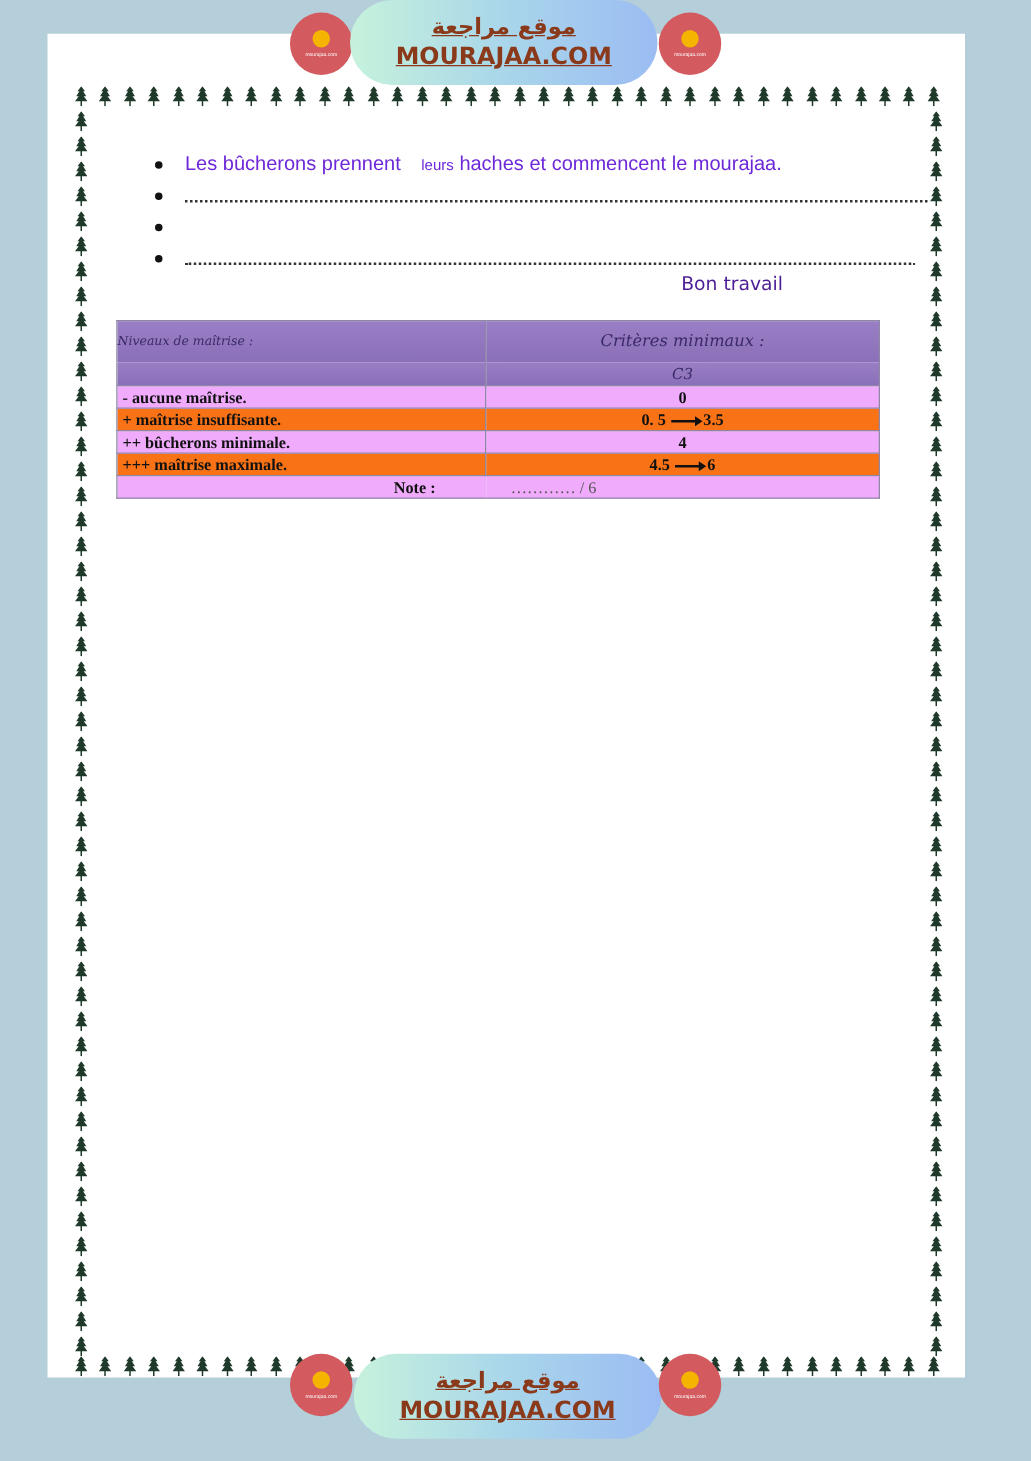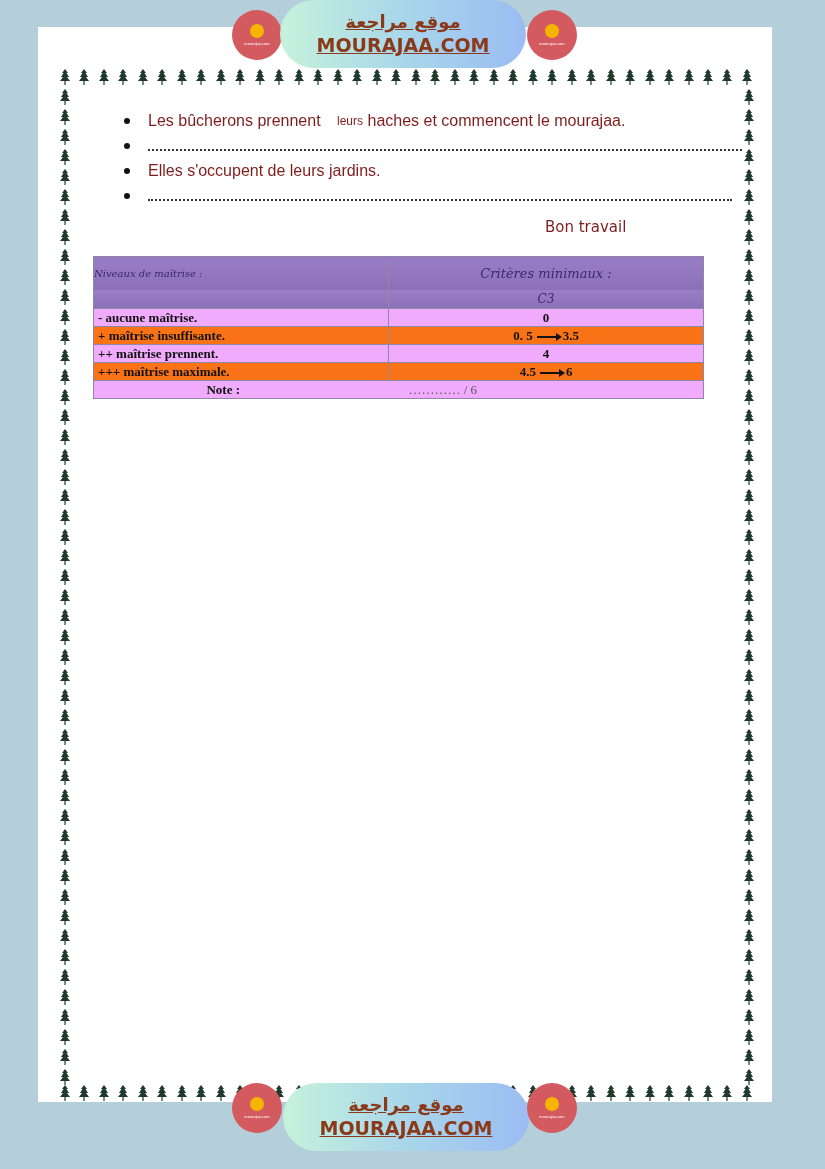--- a/index.html
+++ b/index.html
@@ -16,35 +16,35 @@
     position:absolute; height:20px; display:flex; justify-content:space-between;
   }
   .border-col {
     position:absolute; width:14px; display:flex; flex-direction:column; justify-content:space-between;
   }
   .tree {
     width:10px; height:16px; position:relative;
   }
   .tree svg { display:block; }
   .bullets {
-    position:absolute; left:122px; top:108px; width:620px;
-    font-size:16px; color:#7f1d1d;text-align:right;
+    position:absolute; left:122px; top:119px; width:620px;
+    font-size:16px; color:#6d28d9;text-align:right;
   }
   .bullet-line {
     position:relative; height:25px; display:flex; align-items:center;
   }
   .bullet-dot {
     width:6px; height:6px; border-radius:50%; background:#111; margin-right:18px; margin-left:2px; flex:none;
   }
   .small-word { font-size:12px;padding-left:12px; }
   .dots {
     flex:1; border-bottom:2px dotted #333; height:8px; margin-right:0;
   }
   .bon {
-    position:absolute; left:545px; top:218px; font-family:"DejaVu Sans", sans-serif; font-size:15px; color:#7f1d1d;
+    position:absolute; left:545px; top:218px; font-family:"DejaVu Sans", sans-serif; font-size:15px; color:#4c1d95;
   }
   table.crit {
     position:absolute; left:93px; top:256px; width:611px; border-collapse:collapse;
     font-family:"Liberation Serif", serif; font-size:13px; font-weight:bold; color:#111;
   }
   table.crit td { border:1px solid #8f86a8; padding:0 4px; height:17px; }
   .hdr td {
     background:linear-gradient(#9a7ec5,#8a70b8);
     color:#3a2a6a; font-family:"DejaVu Serif", serif; font-style:italic; font-weight:normal; font-size:12px;
   }
@@ -947,21 +947,20 @@
   <div class="bullet-line">
     <span class="bullet-dot"></span>
     <span>Les bûcherons prennent </span>&nbsp;<span class="small-word">leurs</span>&nbsp;<span> haches et commencent le mourajaa.</span>
   </div>
   <div class="bullet-line">
     <span class="bullet-dot"></span>
     <span class="dots"></span>
   </div>
   <div class="bullet-line">
     <span class="bullet-dot"></span>
-    <span>Elles s'occupent de leurs jardins.</span>
   </div>
   <div class="bullet-line">
     <span class="bullet-dot"></span>
     <span class="dots" style="margin-right:10px"></span>
   </div>
 </div>
 
 <div class="bon">Bon travail</div>
 
 <table class="crit">
@@ -976,29 +975,29 @@
   </tr>
   <tr class="row-light">
     <td>- aucune maîtrise.</td>
     <td class="center">0</td>
   </tr>
   <tr class="row-white">
     <td>+ maîtrise insuffisante.</td>
     <td class="center"><span>0. 5</span><span class="arrow"></span><span>3.5</span></td>
   </tr>
   <tr class="row-light">
-    <td>++ maîtrise prennent.</td>
+    <td>++ bûcherons minimale.</td>
     <td class="center">4</td>
   </tr>
   <tr class="row-white">
     <td>+++ maîtrise maximale.</td>
     <td class="center"><span>4.5</span><span class="arrow"></span><span>6</span></td>
   </tr>
   <tr class="row-light">
-    <td style="text-align:center;padding-right:40px;border-right:none;">Note :</td>
+    <td style="text-align:right;padding-right:40px;border-right:none;">Note :</td>
     <td style="border-left:none;padding-left:20px;font-weight:normal;color:#555;">………… / 6</td>
   </tr>
 </tbody>
   </table>
 
 <div class="logo" style="left:232px;top:10px;">
   <div class="coin"></div>
   <div class="lt">mourajaa.com</div>
 </div>
 <div class="banner" style="left:280px;top:0px;height:68px;border-radius:0 0 34px 34px / 0 0 34px 34px;border-radius:34px;">

